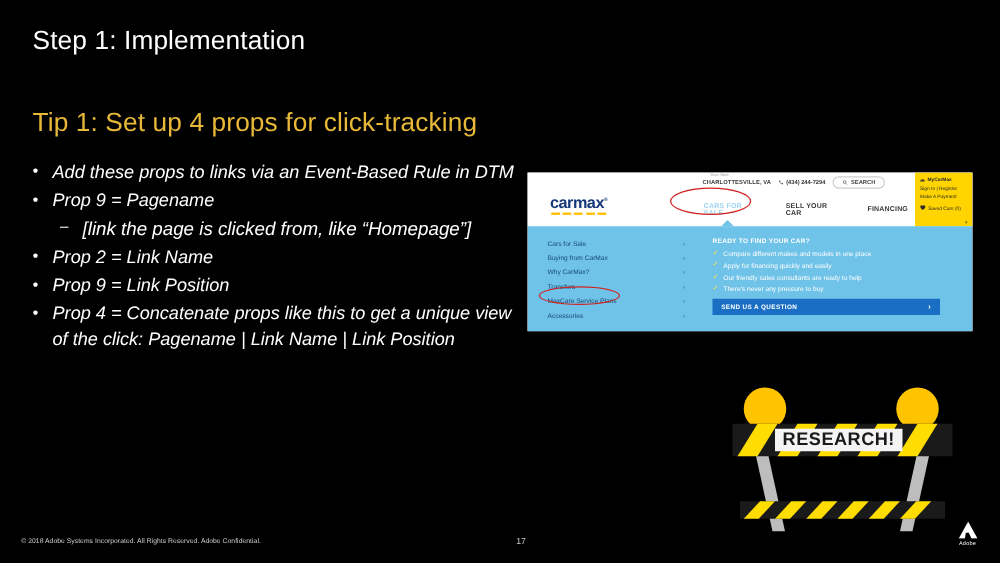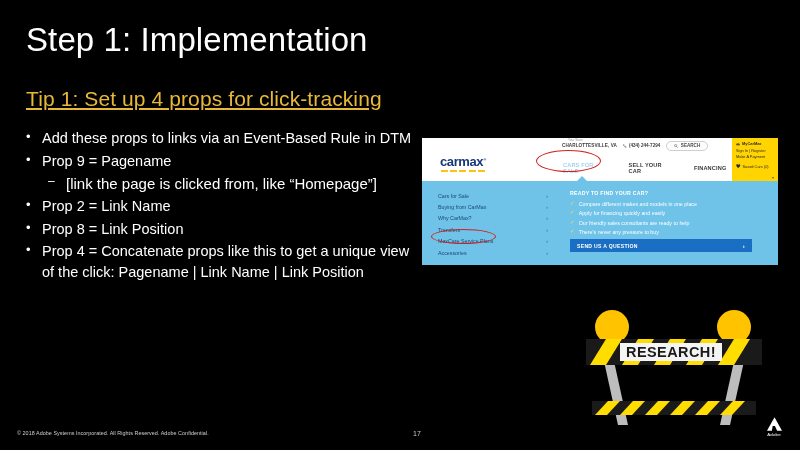--- a/index.html
+++ b/index.html
@@ -14,42 +14,42 @@
     font-family: "Liberation Sans", sans-serif;
     color: #ffffff;
     position: relative;
   }
 
   
   .slide-title {
     position: absolute;
     left: 26px;
     top: 21px;
-    font-size: 33px;
+    font-size: 21px;
     font-weight: 400;
     color: #ffffff;
     letter-spacing: 0.1px;
   }
   .slide-subtitle {
     position: absolute;
     left: 26px;
     top: 87px;
     font-size: 21px;
     font-weight: 400;
     color: #e8b838;
     letter-spacing: 0.1px;
-    text-decoration: underline;
   }
 
   
   .bullets {
     position: absolute;
     left: 20px;
     top: 128px;
     width: 396px;
+    font-style: italic;
   }
   .b1, .b2 {
     position: relative;
     color: #ffffff;
     display: block;
   }
   .b1 {
     font-size: 14.5px;
     line-height: 1.42;
     padding-left: 22px;
@@ -394,21 +394,21 @@
 <body>
 
 <div class="slide-title">Step 1: Implementation</div>
 <div class="slide-subtitle">Tip 1: Set up 4 props for click-tracking</div>
 
 <div class="bullets">
   <div class="b1">Add these props to links via an Event-Based Rule in DTM</div>
   <div class="b1">Prop 9 = Pagename</div>
   <div class="b2">[link the page is clicked from, like “Homepage”]</div>
   <div class="b1">Prop 2 = Link Name</div>
-  <div class="b1">Prop 8 = Link Position</div>
+  <div class="b1">Prop 9 = Link Position</div>
   <div class="b1">Prop 4 = Concatenate props like this to get a unique view of the click: Pagename | Link Name | Link Position</div>
 </div>
 
 <div class="carmax-shot">
 
   <div class="cm-header">
 
     <div class="cm-logo">
       <div class="word"><span>carmax</span><sup>®</sup></div>
       <div class="dashes">

